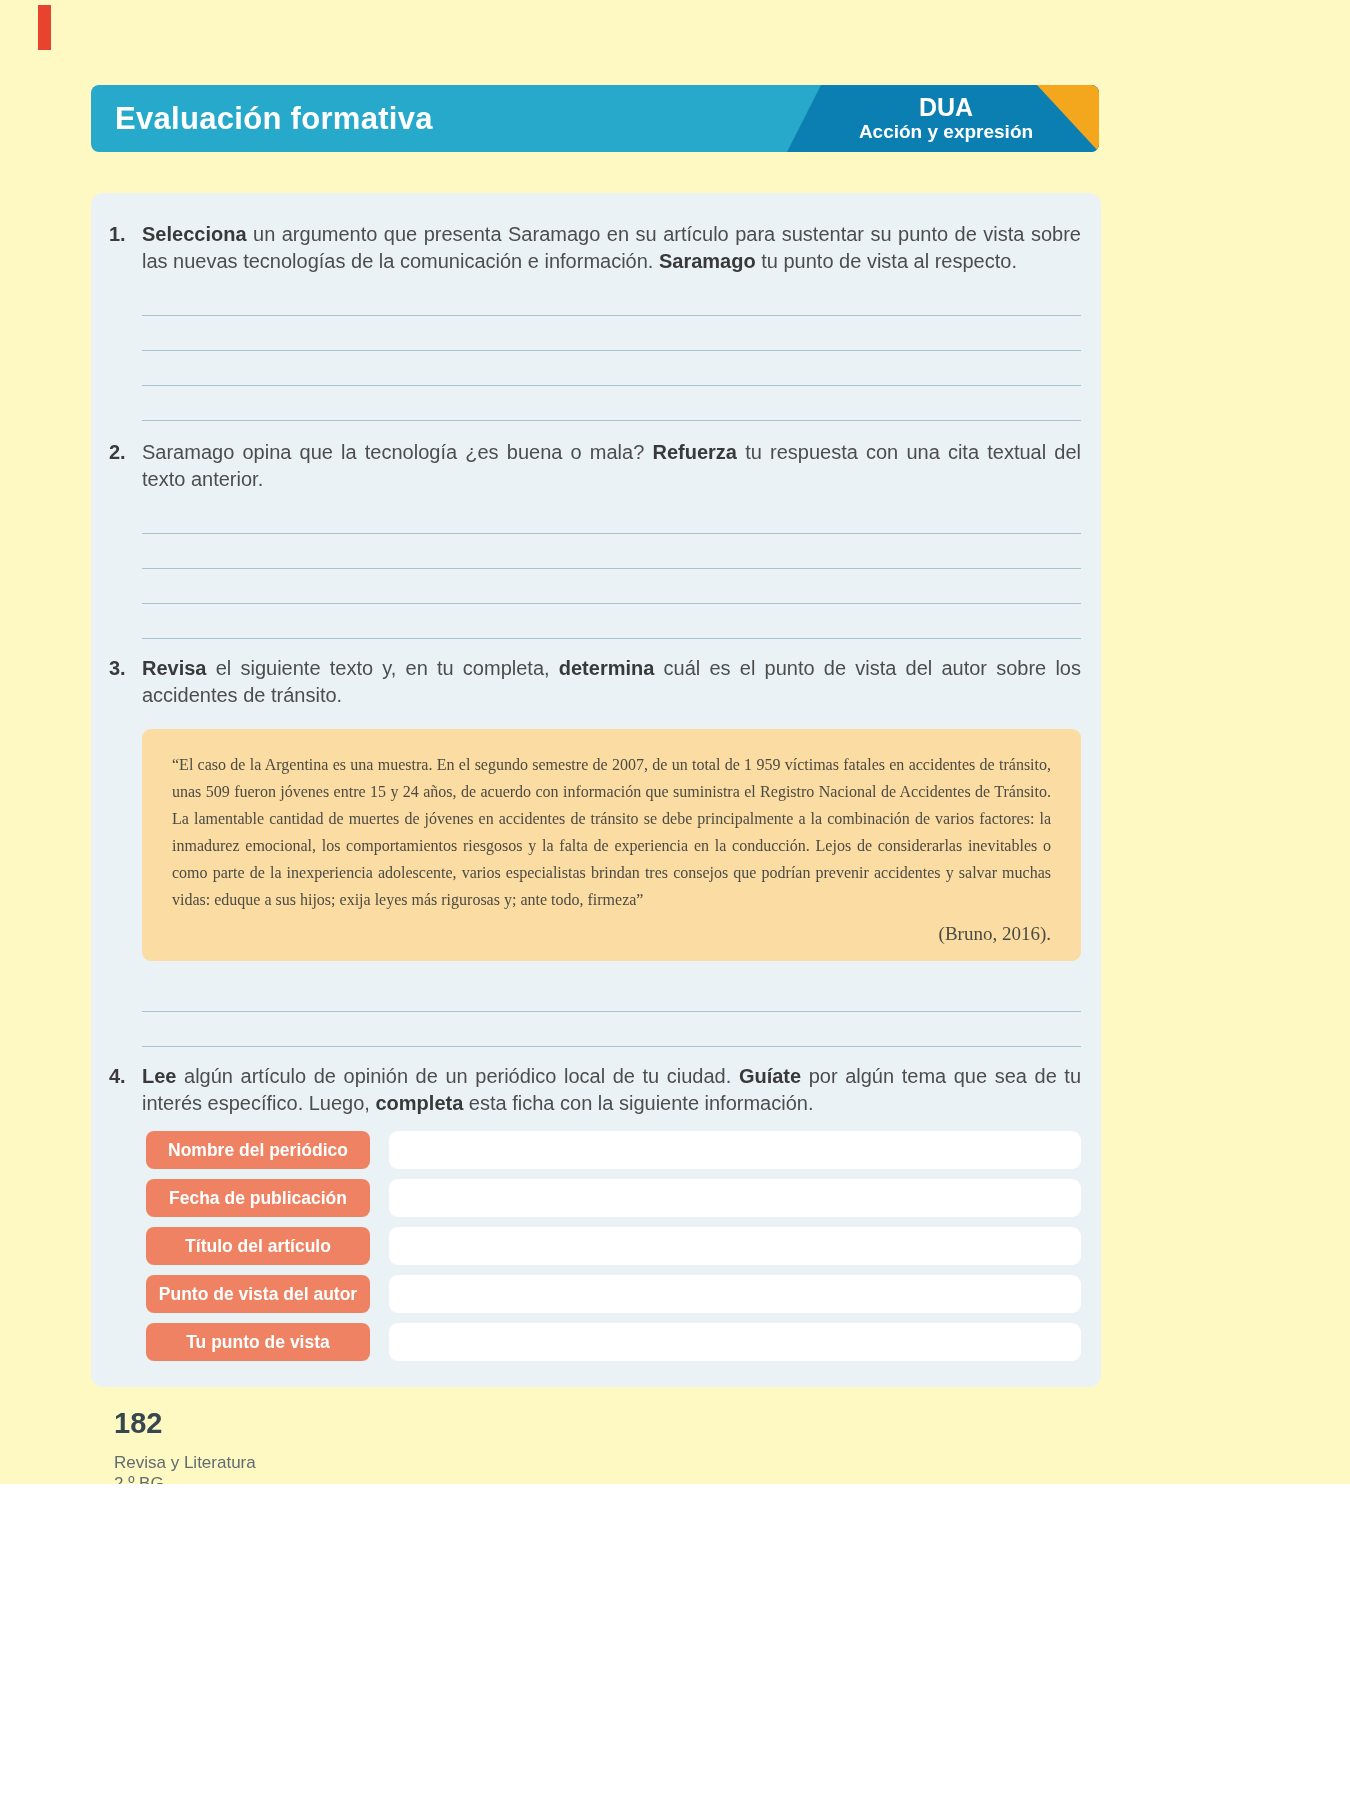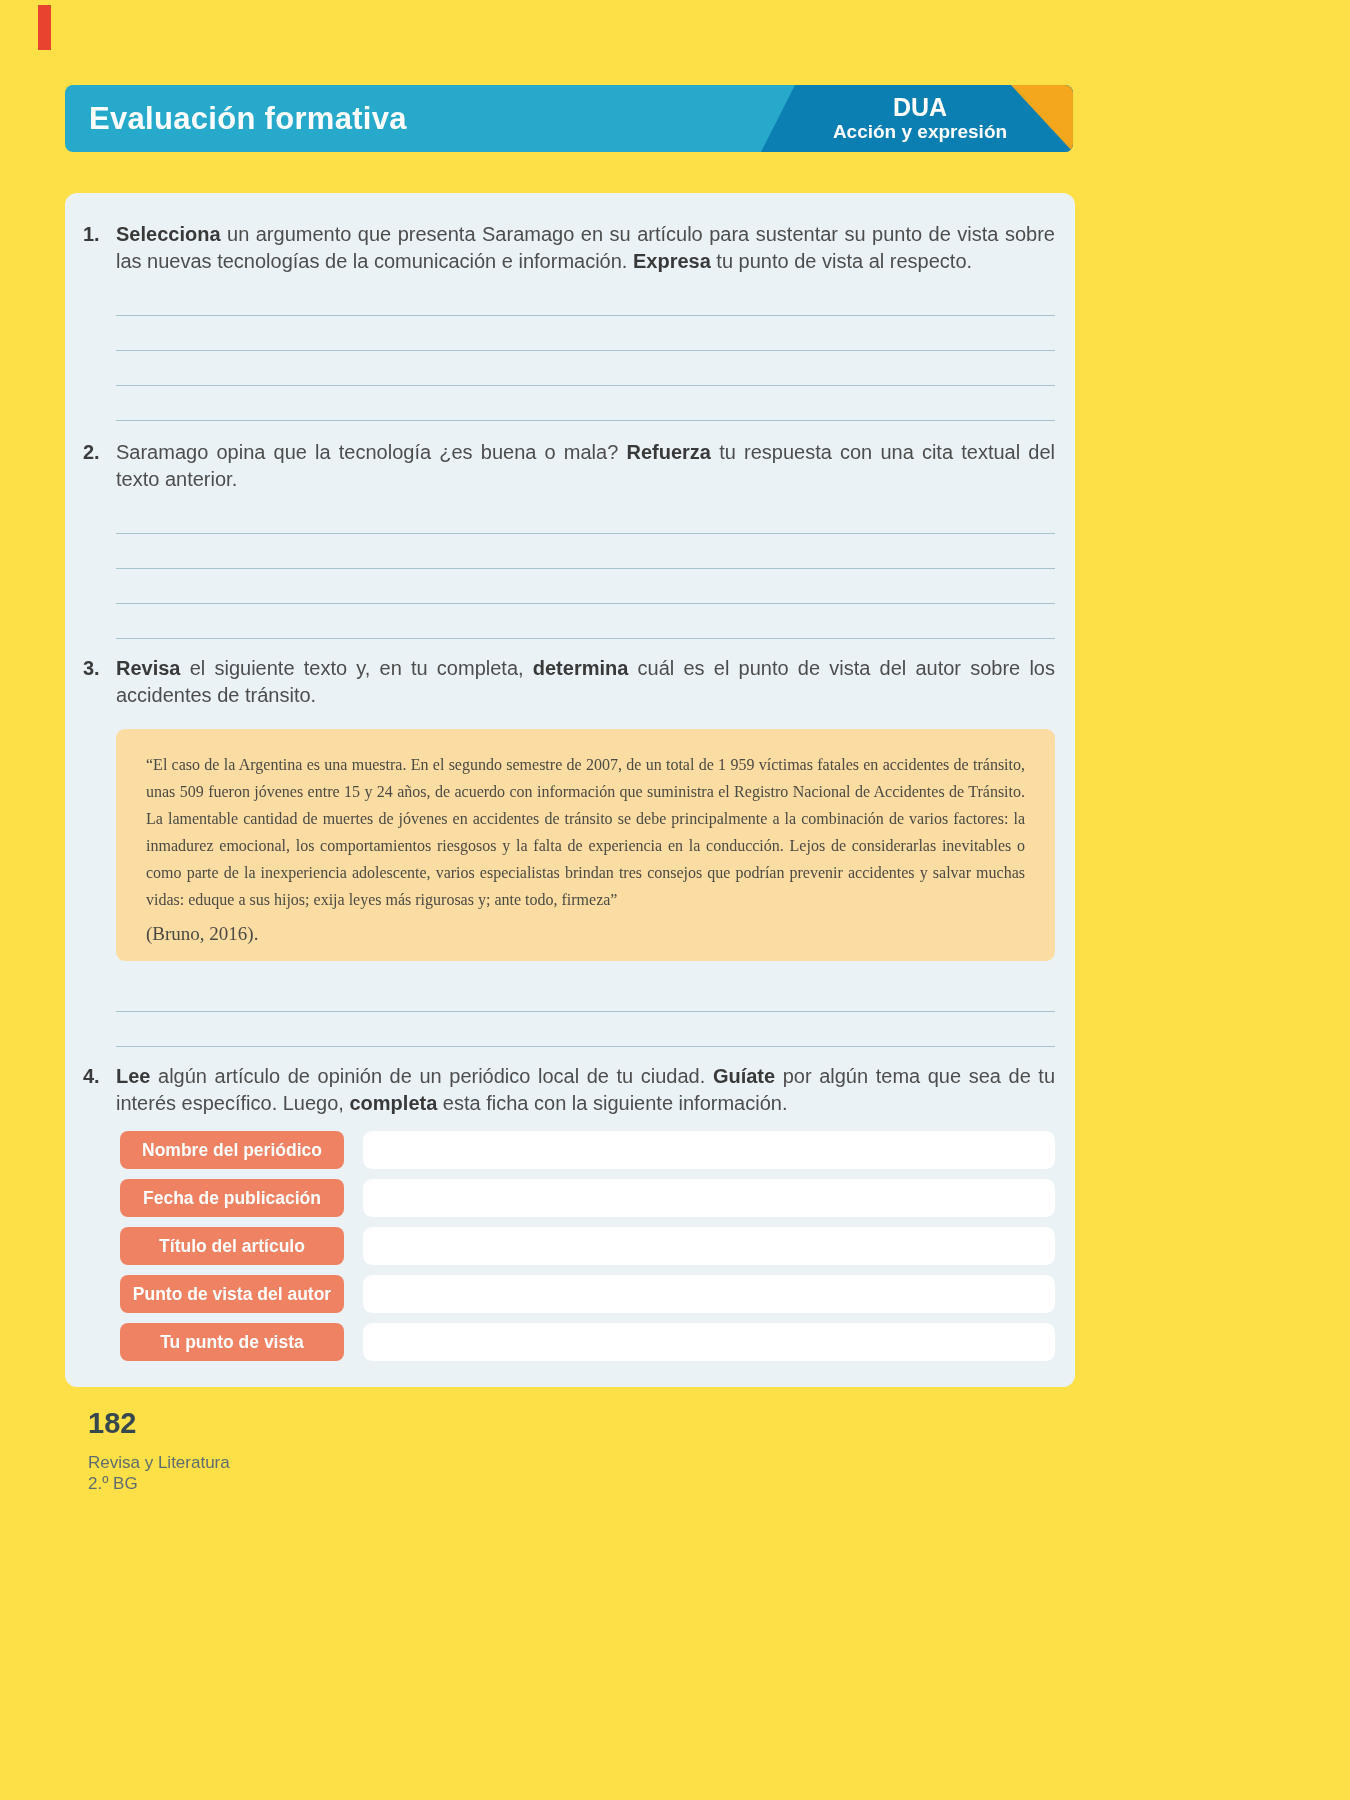--- a/index.html
+++ b/index.html
@@ -1,23 +1,24 @@
 <!DOCTYPE html>
 <html style="--header-teal: #27a9cb; --badge-blue: #0b7fb1; --corner-orange: #f4a61d; --panel-bg: #eaf2f6; --quote-bg: #fbdda3; --label-salmon: #ef8263; --rule-line: #a6c3cf; --red-mark: #e8432f;"><head>
 <meta charset="utf-8">
 <style>
   * { margin:0; padding:0; box-sizing:border-box; }
   html,body { background:#ffffff; }
   body { font-family:"Liberation Sans", sans-serif; }
 
   .page {
     position:relative;
-    width:1350px; height:1800px;
-    background:#fde047;
+    width:1350px; height:1484px;
+    background:#fef9c3;
     overflow:hidden;
+    padding-left:26px;
   }
 
   .crop-mark {
     position:absolute; left:38px; top:5px;
     width:13px; height:45px;
     background:var(--red-mark,#e8432f);
   }
 
   
   .banner {
@@ -97,21 +98,21 @@
   }
   .quote-text {
     font-family:"Liberation Serif", serif;
     font-size:16px; line-height:27px;
     color:#4b4a44;
     text-align:justify;
   }
   .quote-citation {
     font-family:"Liberation Serif", serif;
     font-size:19px; color:#4b4a44;
-    text-align:left;
+    text-align:right;
     margin-top:10px;
   }
 
   
   .ficha {
     margin:14px 0 0 37px;
     display:flex; flex-direction:column; gap:10px;
   }
   .ficha-row { display:flex; gap:19px; height:38px;border-radius:10px; }
   .ficha-label {
@@ -157,21 +158,21 @@
         <span class="badge-subtitle">Acción y expresión</span>
       </div>
     </div>
     <div class="banner-corner"></div>
   </header>
 
   <section class="panel">
 
     <div class="question">
       <div class="qnum">1.</div>
-      <p class="qtext"><b>Selecciona</b><span> un argumento que presenta Saramago en su artículo para sustentar su punto de vista sobre las nuevas tecnologías de la comunicación e información. </span><b>Expresa</b><span> tu punto de vista al respecto.</span></p>
+      <p class="qtext"><b>Selecciona</b><span> un argumento que presenta Saramago en su artículo para sustentar su punto de vista sobre las nuevas tecnologías de la comunicación e información. </span><b>Saramago</b><span> tu punto de vista al respecto.</span></p>
     </div>
     <div class="answer-lines">
       <div class="answer-line"></div>
       <div class="answer-line"></div>
       <div class="answer-line"></div>
       <div class="answer-line"></div>
     </div>
 
     <div class="question q2">
       <div class="qnum">2.</div>

